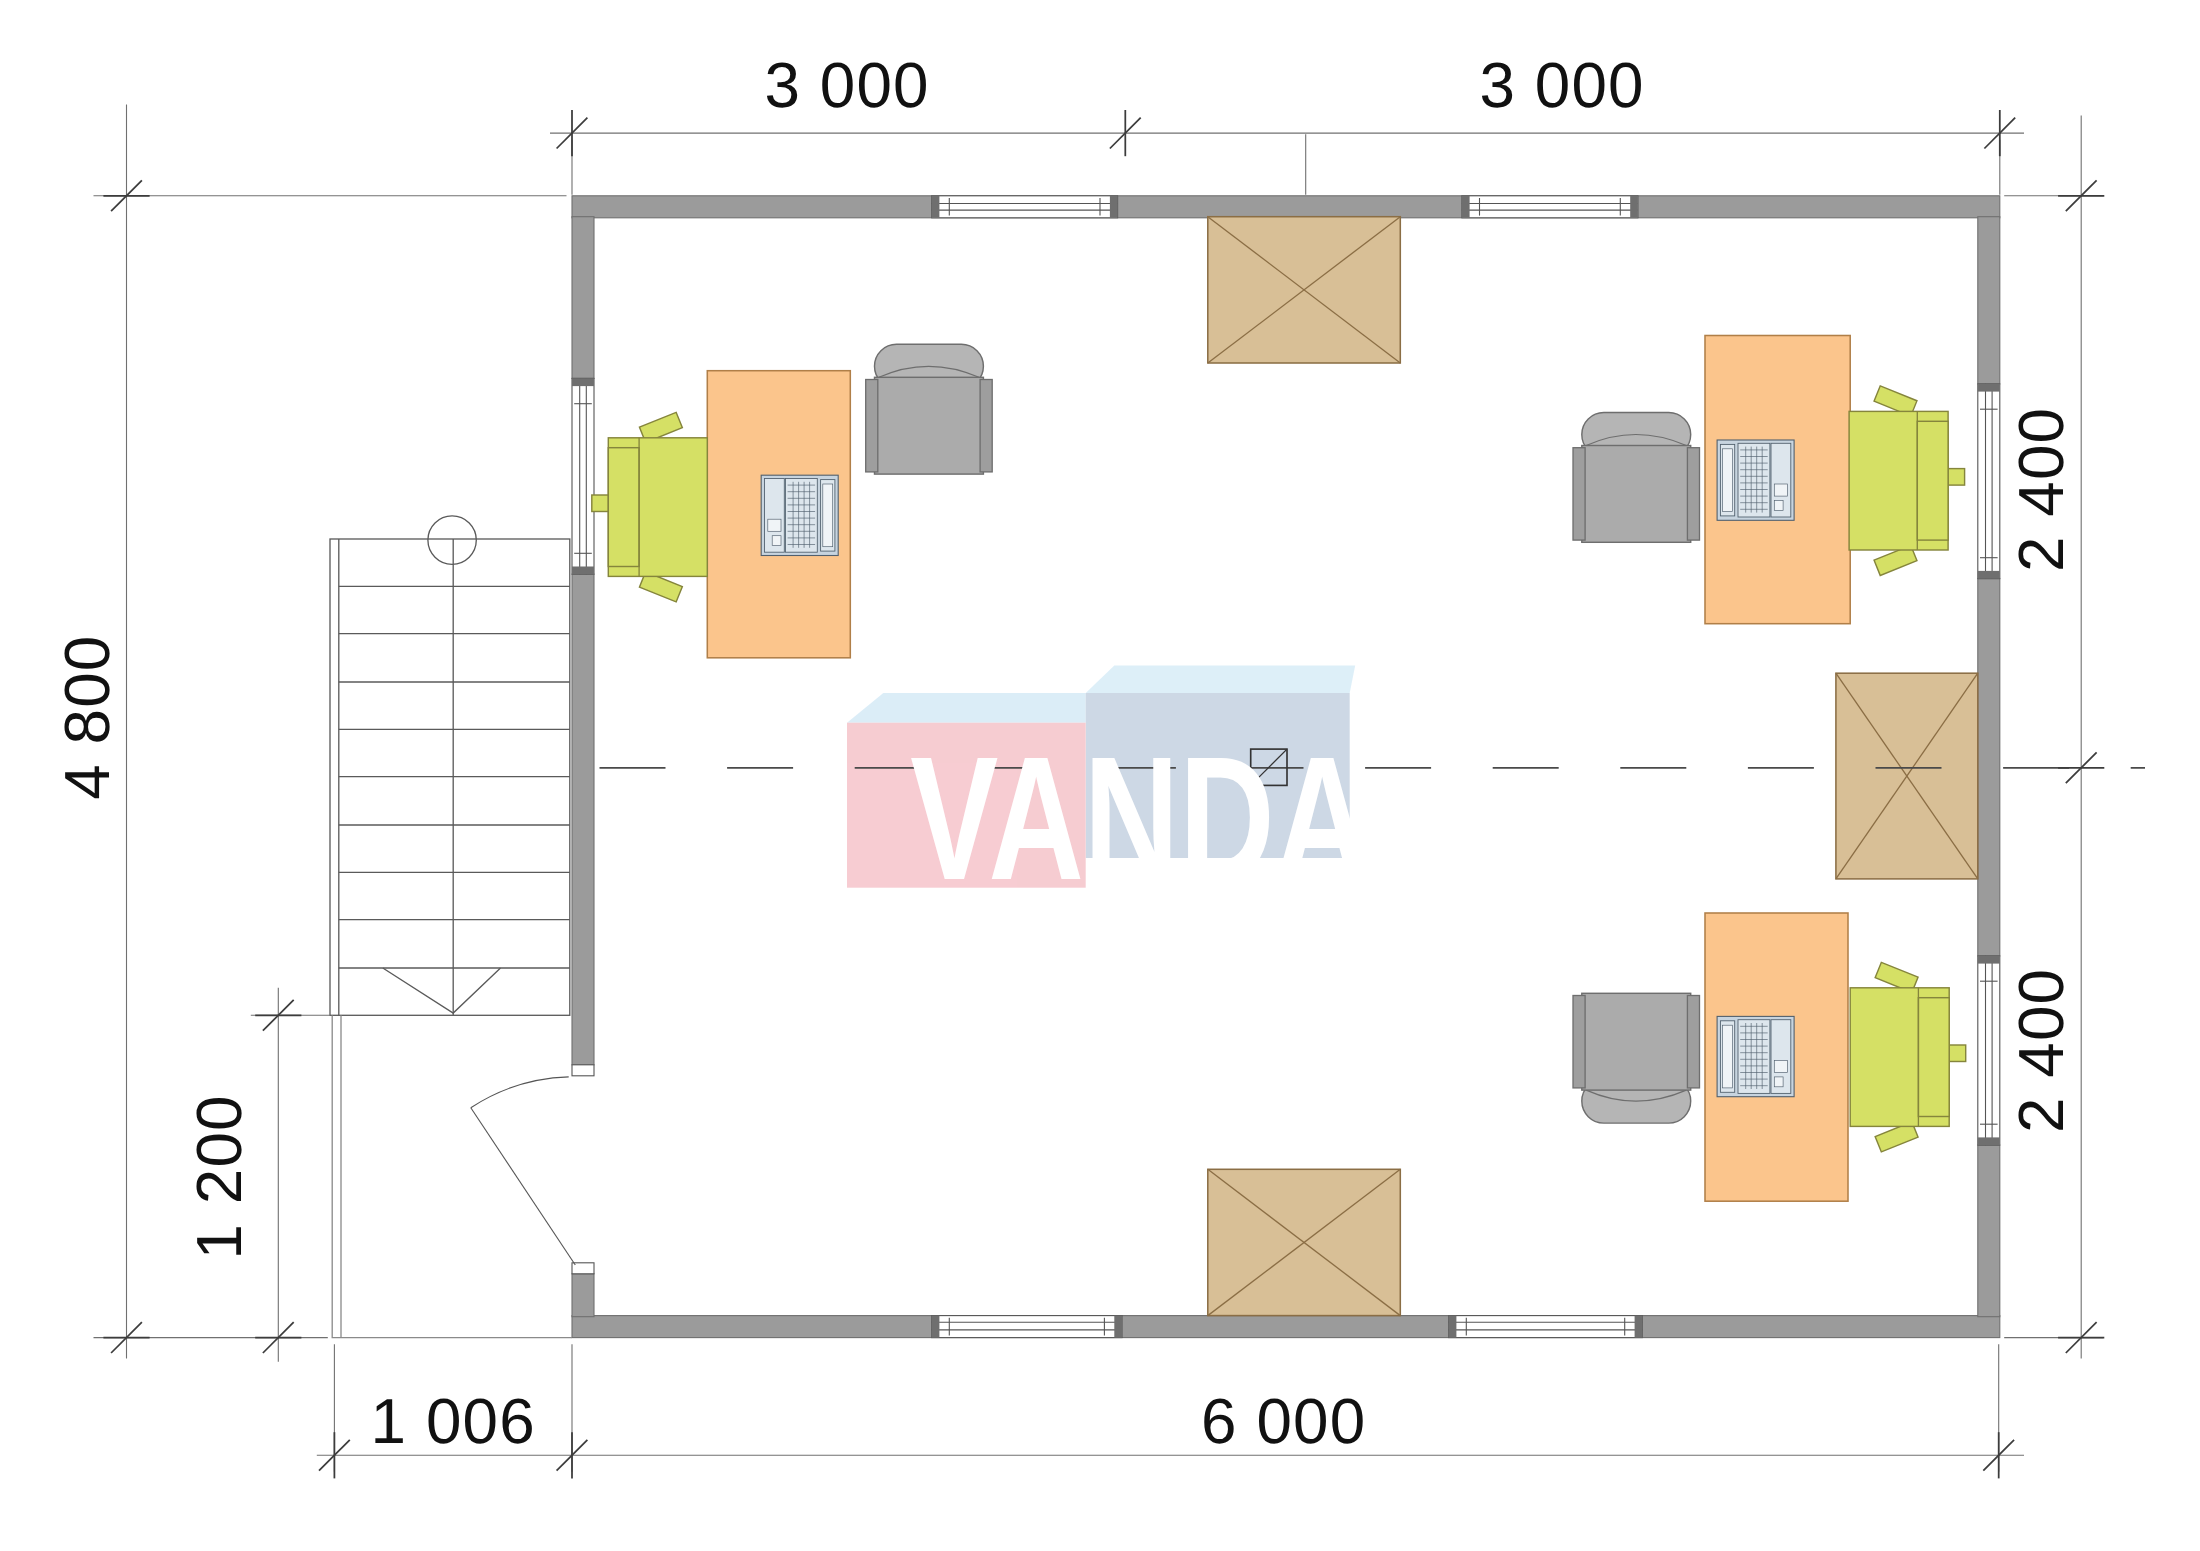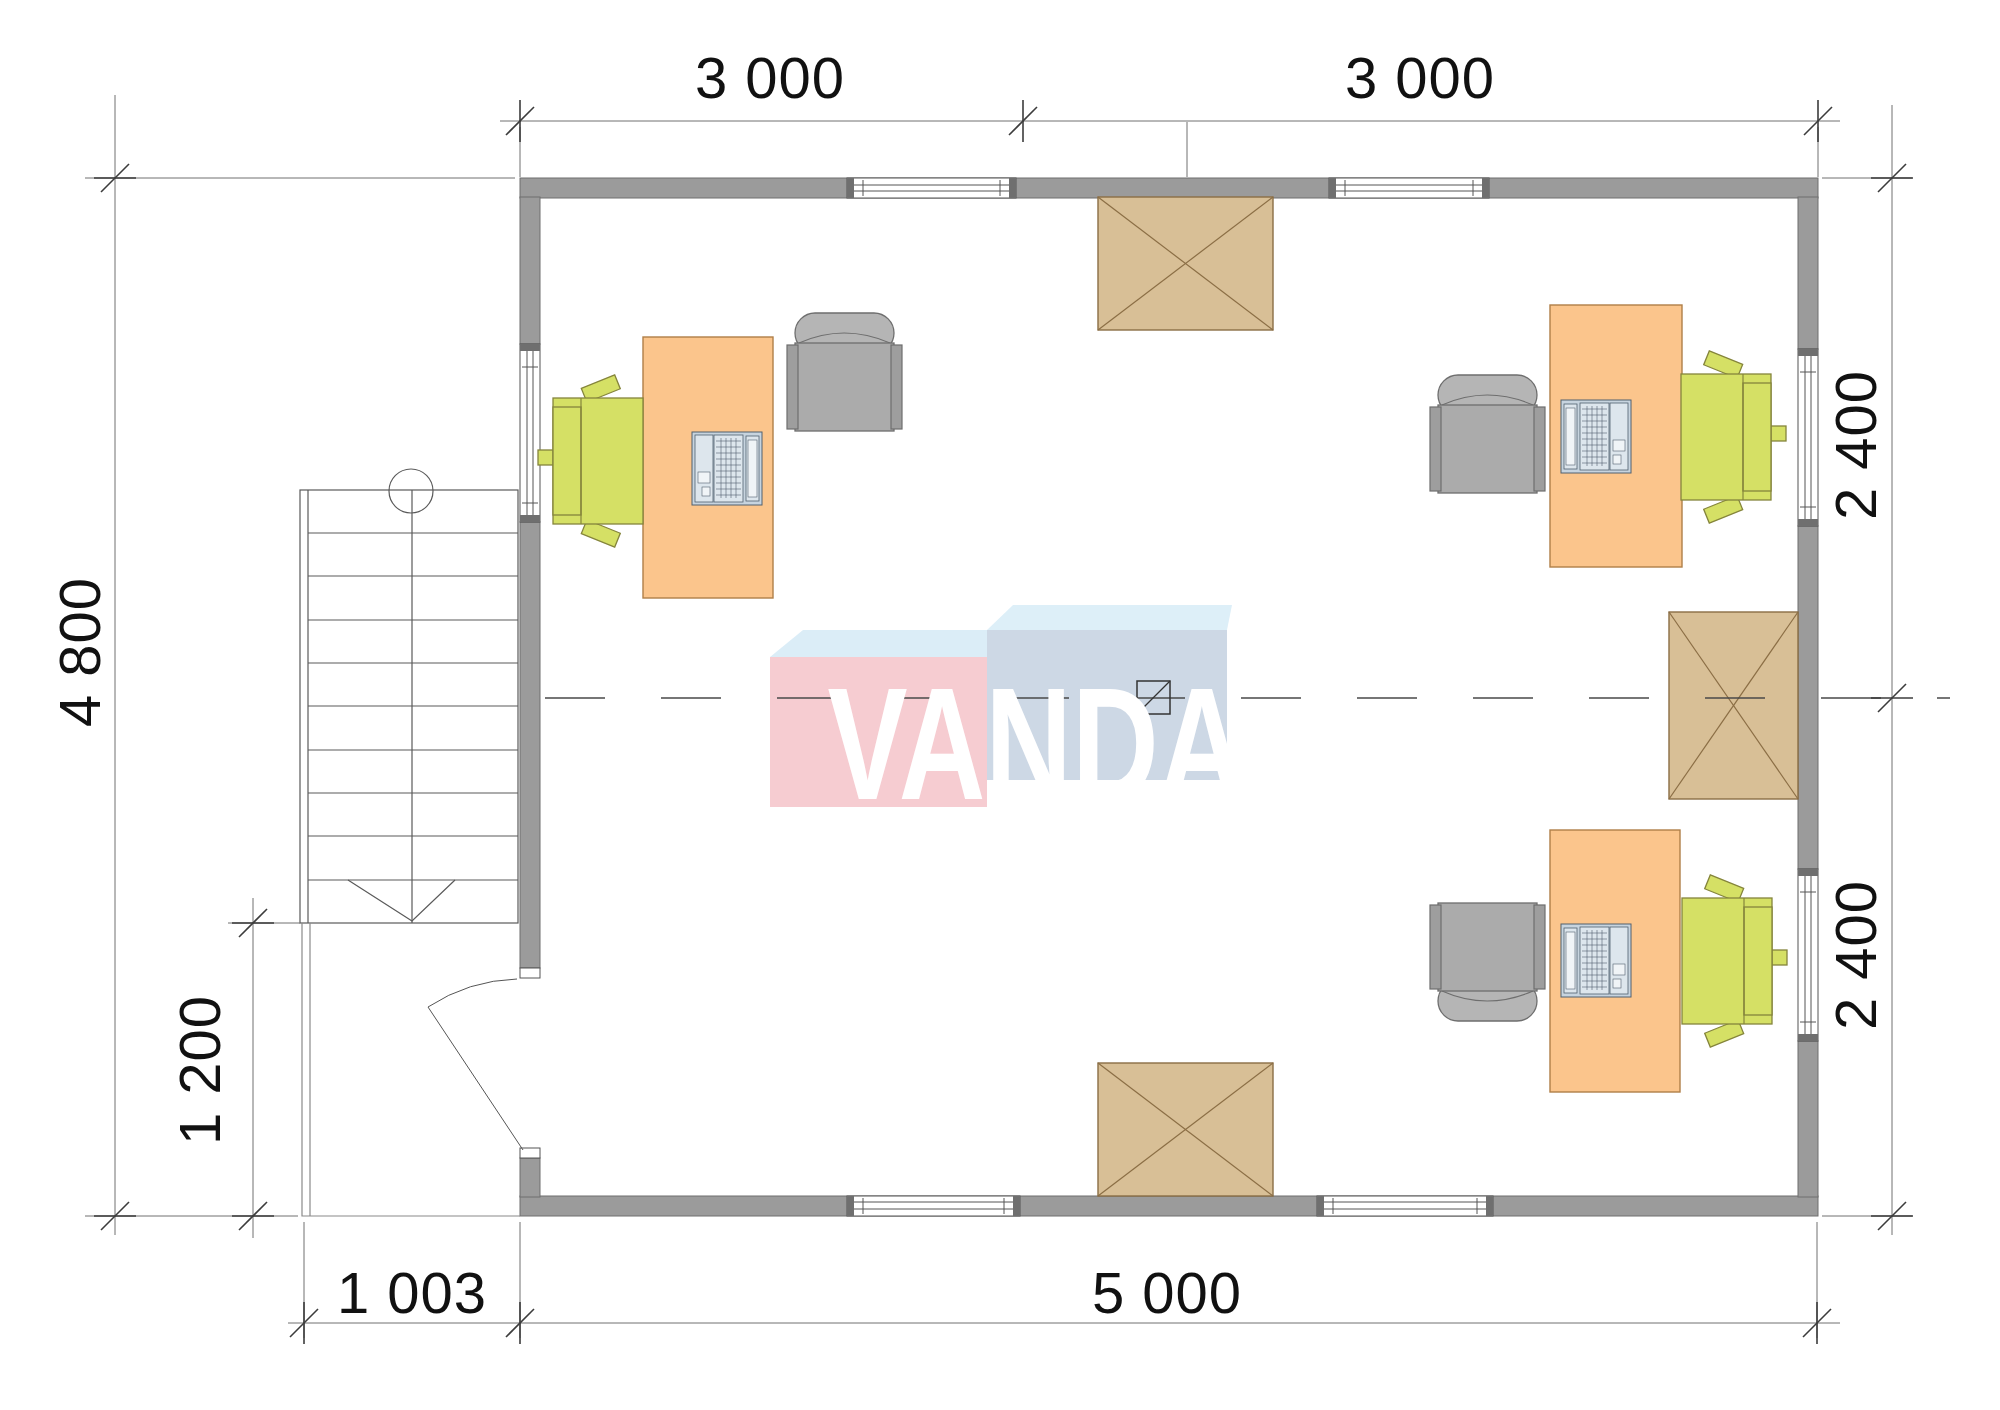--- a/index.html
+++ b/index.html
@@ -310,16 +310,16 @@
 </svg>
 
 <div class="wm-text">VANDA</div>
 
 <div class="dimlabel" style="left:770px;top:78px;">3 000</div>
 <div class="dimlabel" style="left:1420px;top:78px;">3 000</div>
 <div class="dimlabel vert" style="left:80px;top:652px;">4 800</div>
 <div class="dimlabel vert" style="left:200px;top:1070px;">1 200</div>
 <div class="dimlabel vert" style="left:1856px;top:445px;">2 400</div>
 <div class="dimlabel vert" style="left:1856px;top:955px;">2 400</div>
-<div class="dimlabel" style="left:412px;top:1293px;">1 003</div>
-<div class="dimlabel" style="left:1167px;top:1293px;">5 000</div>
+<div class="dimlabel" style="left:412px;top:1293px;">1 006</div>
+<div class="dimlabel" style="left:1167px;top:1293px;">6 000</div>
 
 </div>
 
 </body></html>

